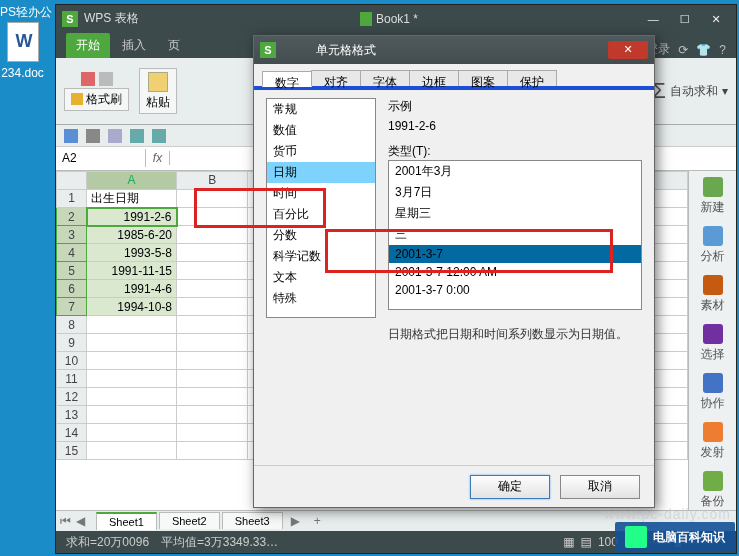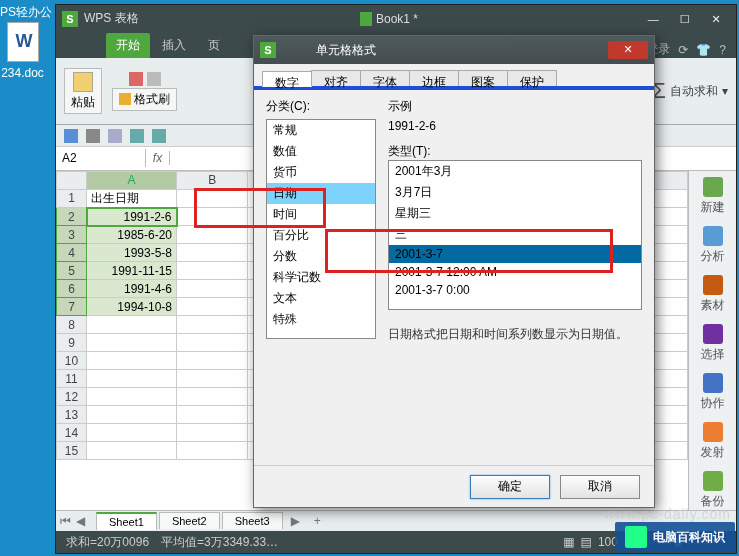--- a/index.html
+++ b/index.html
@@ -16,21 +16,21 @@
 .titlebar { height: 28px; background: #3c4a4c; display: flex; align-items: center; padding: 0 6px; color: #ddd; }
 .titlebar .app-icon { width: 16px; height: 16px; background: #4fa83d; color: #fff; display: inline-flex; align-items: center; justify-content: center; font-weight: bold; font-size: 11px; margin-right: 6px; }
 .titlebar .title { flex: 0 0 auto; }
 .titlebar .spacer { flex: 1; }
 .titlebar .doc-name { color: #ddd; display:flex; align-items:center; gap:4px;}
 .titlebar .doc-name .dicon{width:12px;height:14px;background:#4fa83d;}
 .titlebar .win-controls span { display:inline-block; width:28px; text-align:center; color:#eee; font-size:11px; }
 
 .ribbon-tabs { height: 26px; background: #3c4a4c; display: flex; align-items: flex-end; padding-left: 10px; gap: 2px; }
 .ribbon-tabs .tab { padding: 4px 10px; color: #ccc; cursor: pointer; }
-.ribbon-tabs .tab.active { background: #4fa83d; color: #fff; border-radius: 2px 2px 0 0; margin-left: 40px; }
+.ribbon-tabs .tab.active { background: #4fa83d; color: #fff; border-radius: 2px 2px 0 0; }
 .ribbon-right { margin-left: auto; color: #bbb; padding-right: 10px; display:flex; gap:8px; align-items:center; font-size:11px; }
 
 .ribbon { height: 68px; background: #e8edee; border-bottom: 1px solid #aaa; display: flex; align-items: center; padding: 4px 8px; gap: 10px; }
 .ribbon .group { display: flex; flex-direction: column; align-items: center; gap: 2px; }
 .ribbon .paste-btn { width: 38px; height: 46px; border: 1px solid #bbb; background: #f5f7f7; display: flex; flex-direction: column; align-items: center; justify-content: center; gap:2px; }
 .ribbon .paste-btn .clip { width: 20px; height: 20px; background: #f0d070; border: 1px solid #aa8; }
 .ribbon .smallbtns { display:flex; gap:4px; }
 .ribbon .smallbtns span { width:14px; height:14px; display:inline-block; }
 .ribbon .ruler { margin-left: auto; display:flex; align-items:center; gap:4px; color:#444; }
 .ribbon .sigma { font-size: 22px; color:#555; }
@@ -149,33 +149,33 @@
     <div class="ribbon-right">
       <span>未登录</span>
       <span>⟳</span>
       <span>👕</span>
       <span>?</span>
     </div>
   </div>
 
   <div class="ribbon">
     <div class="group">
-      <div class="paste-btn">
-        <div class="clip"></div>
-        <span>粘贴</span>
-      </div>
-    </div>
-    <div class="group">
       <div class="smallbtns">
         <span style="background:#d66"></span>
         <span style="background:#bbb"></span>
       </div>
       <div style="border:1px solid #bbb;padding:2px 6px;background:#f5f7f7;display:flex;gap:3px;align-items:center">
         <span style="width:12px;height:12px;background:#e8b030;display:inline-block"></span>
         <span>格式刷</span>
+      </div>
+    </div>
+    <div class="group">
+      <div class="paste-btn">
+        <div class="clip"></div>
+        <span>粘贴</span>
       </div>
     </div>
     <div class="ruler">
       <span class="sigma">Σ</span>
       <span>自动求和</span>
       <span>▾</span>
     </div>
   </div>
 
   <div class="qat">
@@ -443,21 +443,20 @@
     <div class="dlg-tabs">
       <div class="dtab active">数字</div>
       <div class="dtab">对齐</div>
       <div class="dtab">字体</div>
       <div class="dtab">边框</div>
       <div class="dtab">图案</div>
       <div class="dtab">保护</div>
     </div>
     <div class="dlg-body">
       <div class="cat-col">
-        <div class="lbl">分类(C):</div>
         <div class="cat-list">
           <div class="citem">常规</div>
           <div class="citem">数值</div>
           <div class="citem">货币</div>
           <div class="citem sel">日期</div>
           <div class="citem">时间</div>
           <div class="citem">百分比</div>
           <div class="citem">分数</div>
           <div class="citem">科学记数</div>
           <div class="citem">文本</div>

